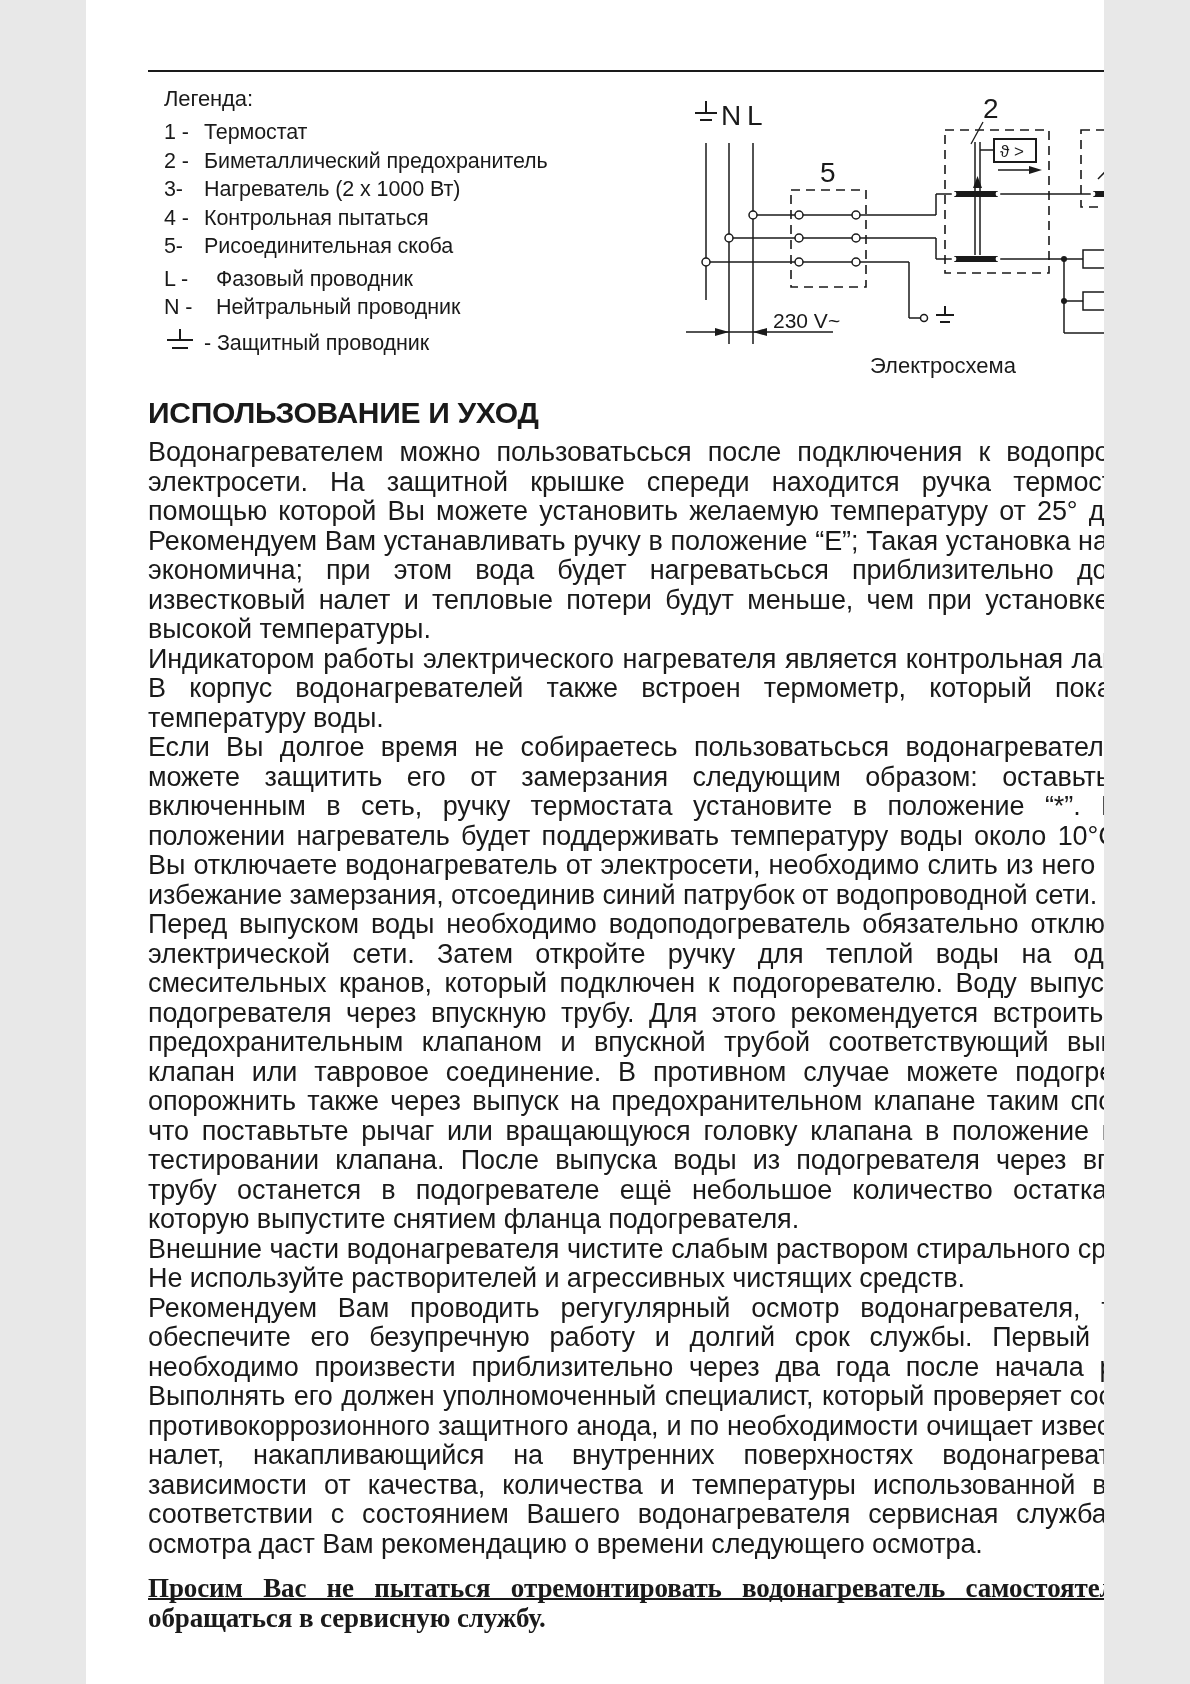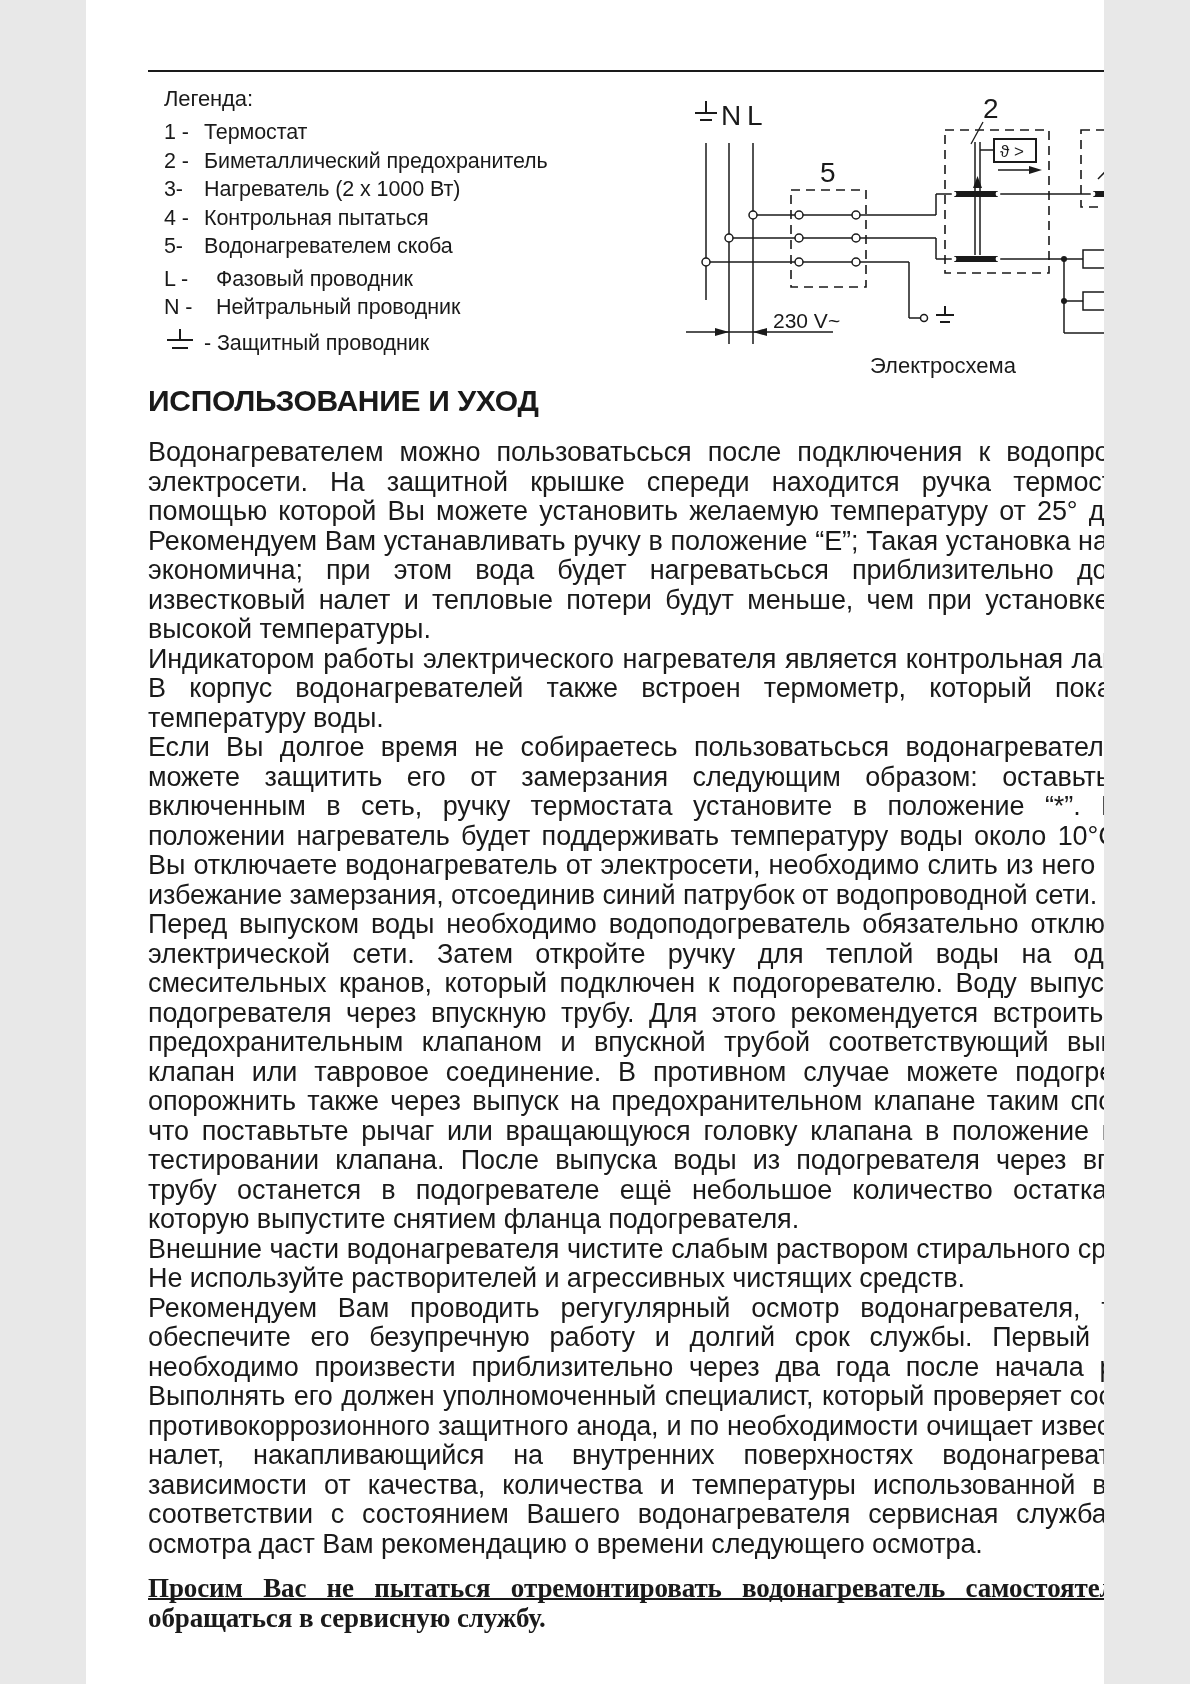--- a/index.html
+++ b/index.html
@@ -40,21 +40,21 @@
   .rus-tab{
     position:absolute;left:1123px;top:95px;width:67px;height:140px;
     background:#8a8a8a;display:flex;align-items:center;justify-content:center;
   }
   .rus-tab span{
     writing-mode:vertical-rl;transform:rotate(180deg);
     color:#ffffff;font-weight:bold;font-size:26px;letter-spacing:2px;
   }
   
   .heading{
-    position:absolute;left:62px;top:384px;margin:0;
+    position:absolute;left:62px;top:396px;margin:0;
     font-size:30px;font-weight:bold;letter-spacing:-0.3px;
   }
   .body-text{
     position:absolute;left:62px;top:438px;width:1050px;
     font-size:27px;line-height:29.5px;letter-spacing:-0.1px;
     text-align:justify;
   }
   .para{margin:0;}
   .para.warning{margin-top:15px;font-weight:bold;font-family:Liberation Serif, serif;}
 </style>
@@ -78,21 +78,21 @@
     <div class="legend-row">
       <span class="legend-key">3-</span>
       <span class="legend-label">Нагреватель (2 x 1000 Вт)</span>
     </div>
     <div class="legend-row">
       <span class="legend-key">4 -</span>
       <span class="legend-label">Контрольная пытаться</span>
     </div>
     <div class="legend-row">
       <span class="legend-key">5-</span>
-      <span class="legend-label">Водонагревателем скоба</span>
+      <span class="legend-label">Рисоединительная скоба</span>
     </div>
     <div class="legend-row gap">
       <span class="legend-key wide">L -</span>
       <span class="legend-label">Фазовый проводник</span>
     </div>
     <div class="legend-row">
       <span class="legend-key wide">N -</span>
       <span class="legend-label">Нейтральный проводник</span>
     </div>
     <div class="legend-row">

